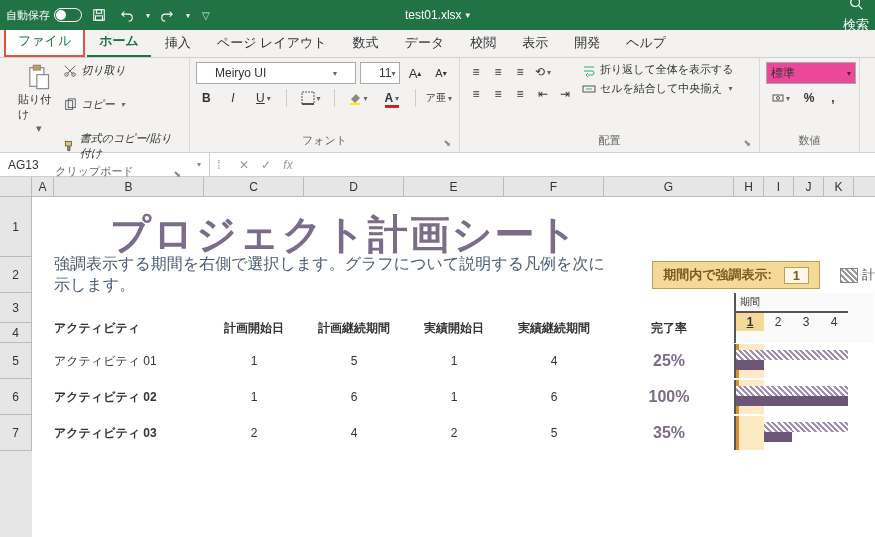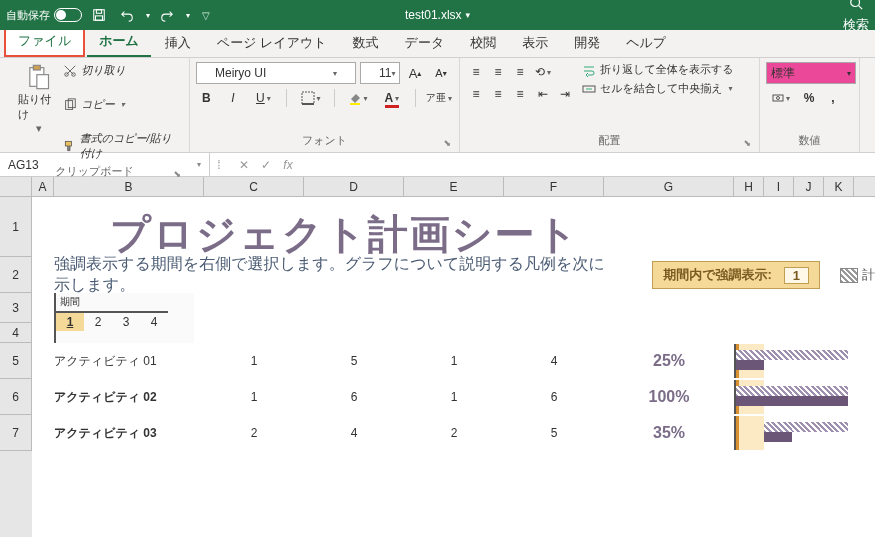--- a/index.html
+++ b/index.html
@@ -354,20 +354,28 @@
       </div>
       <div style="width:20px"></div>
       <div class="legend-bit">
         <div class="legend-swatch"></div>
           <span>計</span>
       </div>
     </div>
 
     <div style="height:50px;display:flex">
       <div style="width:22px"></div>
+      <div style="display:flex;align-items:flex-end;padding-bottom:6px">
+        <div style="width:150px;font-weight:700">アクティビティ</div>
+        <div style="width:100px;font-weight:700;text-align:center">計画開始日</div>
+        <div style="width:100px;font-weight:700;text-align:center">計画継続期間</div>
+        <div style="width:100px;font-weight:700;text-align:center">実績開始日</div>
+        <div style="width:100px;font-weight:700;text-align:center">実績継続期間</div>
+        <div style="width:130px;font-weight:700;text-align:center">完了率</div>
+      </div>
       <div class="period-section" style="width:140px">
         <div class="period-head">期間</div>
         <div class="period-nums" id="pnums">
             <div class="sel">1</div>
             <div>2</div>
             <div>3</div>
             <div>4</div>
           </div>
       </div>
     </div>

